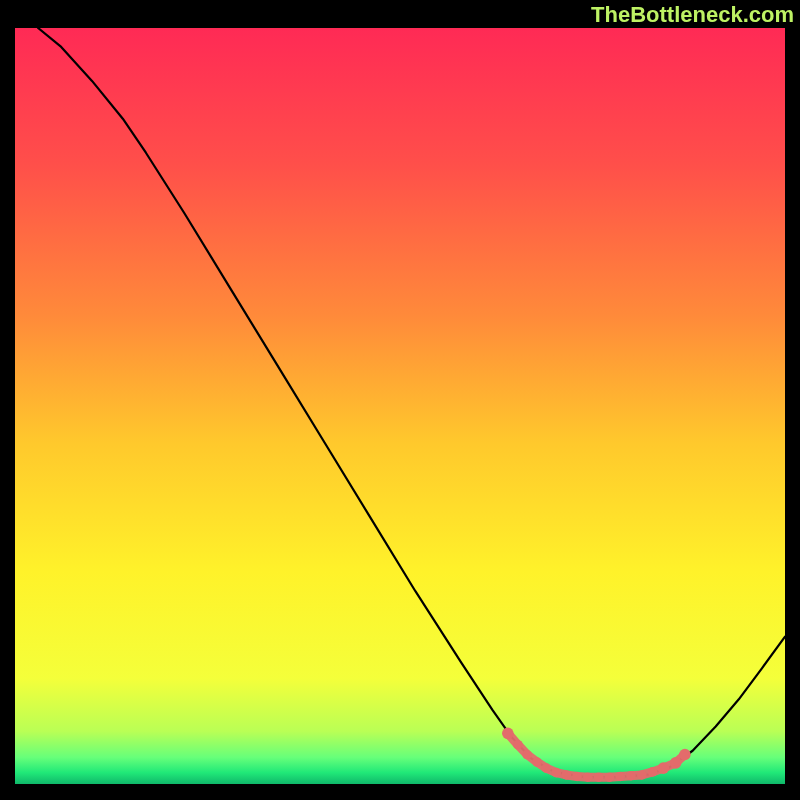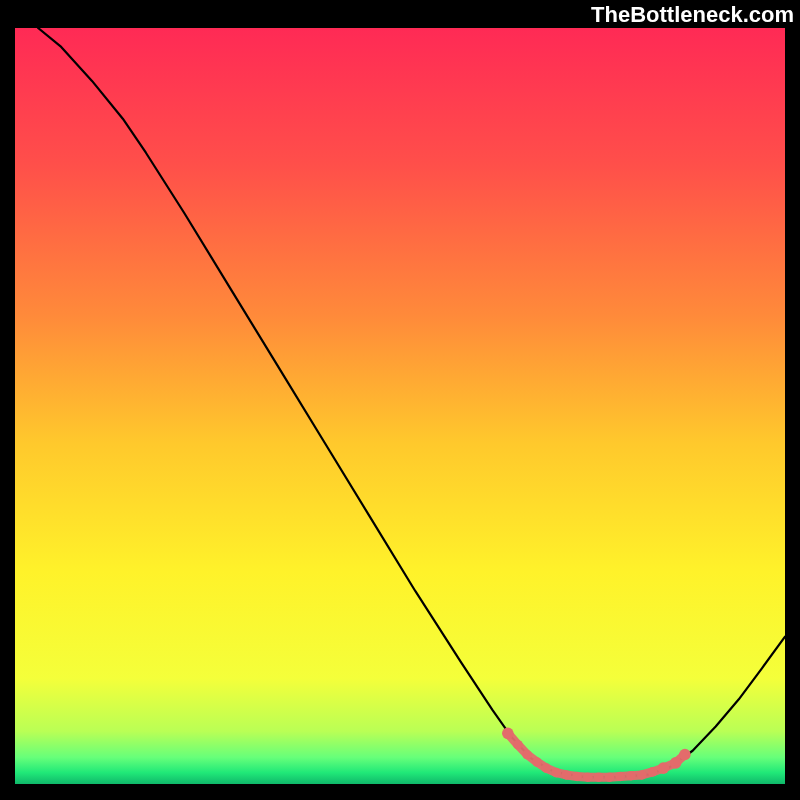--- a/index.html
+++ b/index.html
@@ -10,21 +10,21 @@
     height: 800px;
     background: #000;
   }
   .watermark {
     position: absolute;
     top: 2px;
     right: 6px;
     font-family: Arial, Helvetica, sans-serif;
     font-size: 22px;
     font-weight: bold;
-    color: #ffffff;
+    color: #bef264;
     z-index: 10;
   }
   .plot-area {
     position: absolute;
     left: 15px;
     top: 28px;
     width: 770px;
     height: 756px;
   }
   svg { display: block; }

